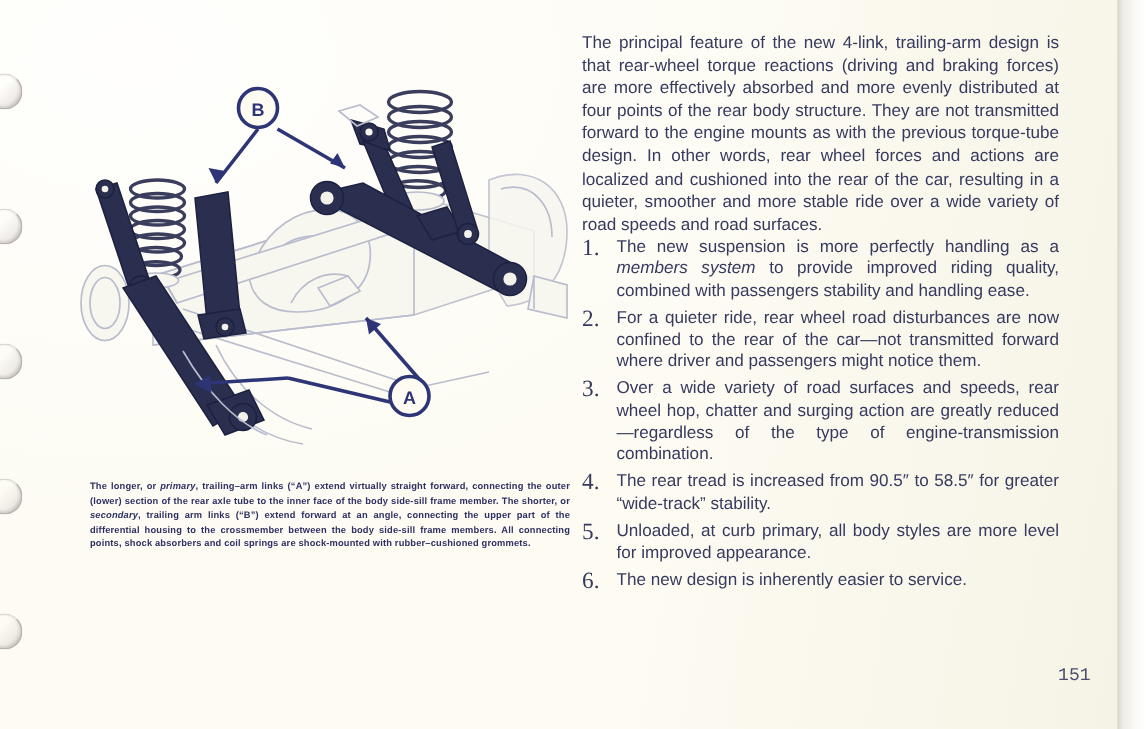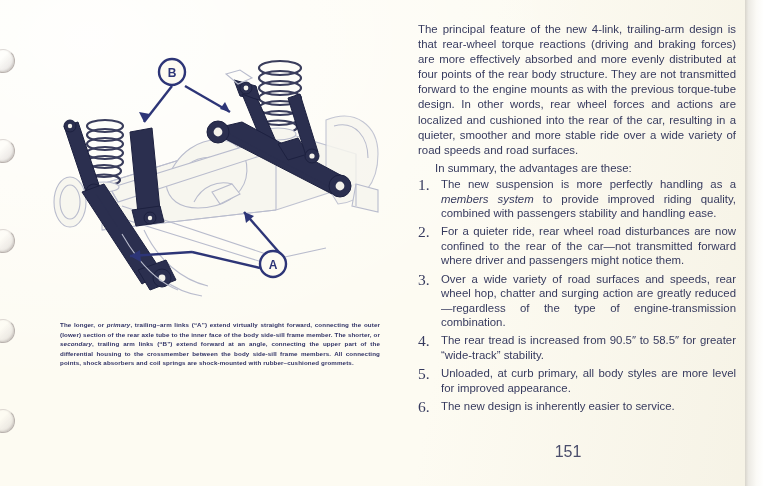--- a/index.html
+++ b/index.html
@@ -71,21 +71,21 @@
     font-weight: bold;
     color: #2e3064;
     text-align: justify;
     letter-spacing: 0.02em;
   }
   #caption i { font-style: italic; }
 
   
   #col {
     position: absolute;
-    left: 418px; top: 22px;
+    left: 388px; top: 22px;
     width: 318px;
     color: #363a5e;
   }
   #intro {
     font-size: 11.4px;
     line-height: 15.1px;
     text-align: justify;
     margin: 0;
   }
   #summary-lead {
@@ -117,23 +117,24 @@
     line-height: 15.5px;
     font-weight: normal;
     color: #363a5e;
   }
   ol#adv li .txt { display: block; }
   ol#adv li em { font-style: italic; }
   #pagenum {
     position: absolute;
     left: 409px; top: 443px;
     width: 318px;
-    text-align: center;
-    font-size: 16px;
+    text-align: right;
+    font-size: 12px;
     color: #4a4d6b;
+    font-family: Liberation Mono, monospace;
   }
 </style>
 </head>
 <body>
 
 <div id="page">
 
   <div id="paper"></div>
   <div id="edge"></div>
 
@@ -293,21 +294,20 @@
       </g>
     </svg>
   </div>
 
   <div id="caption">
     <span>The longer, or </span><i>primary</i><span>, trailing–arm links (“A”) extend virtually straight forward, connecting the outer (lower) section of the rear axle tube to the inner face of the body side-sill frame member. The shorter, or </span><i>secondary</i><span>, trailing arm links (“B”) extend forward at an angle, connecting the upper part of the differential housing to the crossmember between the body side-sill frame members. All connecting points, shock absorbers and coil springs are shock-mounted with rubber–cushioned grommets.</span>
   </div>
 
   <div id="col">
     <p id="intro">The principal feature of the new 4-link, trailing-arm design is that rear-wheel torque reactions (driving and braking forces) are more effectively absorbed and more evenly distributed at four points of the rear body structure. They are not transmitted forward to the engine mounts as with the previous torque-tube design. In other words, rear wheel forces and actions are localized and cushioned into the rear of the car, resulting in a quieter, smoother and more stable ride over a wide variety of road speeds and road surfaces.</p>
-    <p id="summary-lead">In summary, the advantages are these:</p>
     <ol id="adv">
         <li>
           <span class="num">1.</span>
           <span class="txt"><span>The new suspension is more perfectly handling as a </span><em>members system</em><span> to provide improved riding quality, combined with passengers stability and handling ease.</span></span>
         </li>
         <li>
           <span class="num">2.</span>
           <span class="txt"><span>For a quieter ride, rear wheel road disturbances are now confined to the rear of the car—not transmitted forward where driver and passengers might notice them.</span><em></em><span></span></span>
         </li>
         <li>

